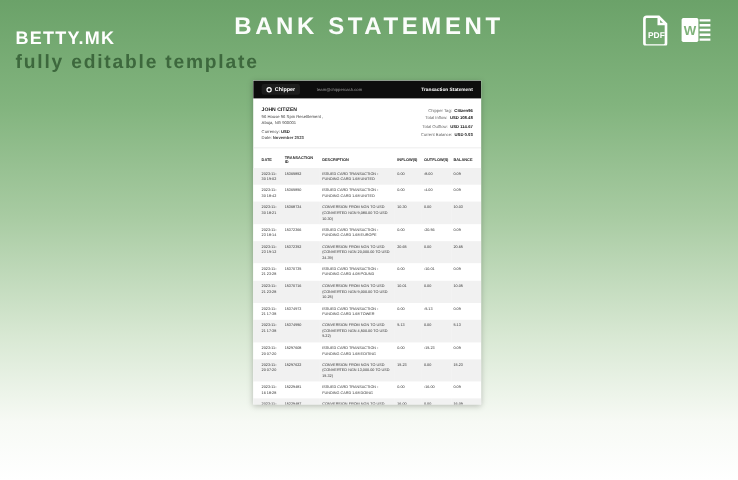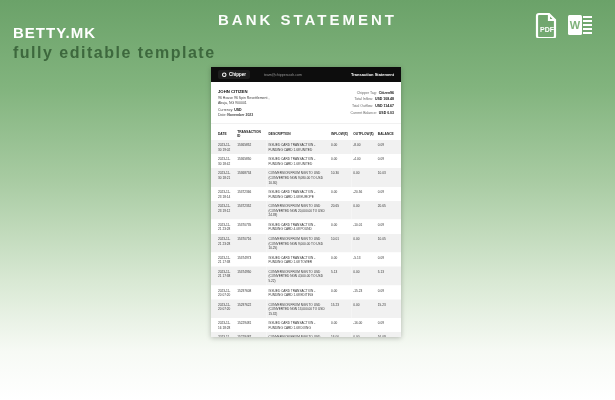--- a/index.html
+++ b/index.html
@@ -14,21 +14,21 @@
   .brand {
     position:absolute; left:13px; top:24px;
     color:#ffffff; font-size:15px; font-weight:bold; letter-spacing:1px;
   }
   .tagline {
     position:absolute; left:13px; top:44px;
     color:#3d683d; font-size:16px; font-weight:bold; letter-spacing:1.5px;
   }
   .page-title {
     position:absolute; left:0; right:0; top:11px;
-    text-align:center; color:#fbfdfb; font-size:15px; font-weight:bold; letter-spacing:3px;
+    text-align:center; color:#fbfdfb; font-size:20px; font-weight:bold; letter-spacing:3px;
   }
   .fmt-icons { position:absolute; right:22px; top:12px; display:flex; gap:8px; }
   .fmt-icons svg { display:block; }
 
   
   .doc-wrap {
     position:absolute; left:211px; top:67px; width:190px; height:270px;
   }
   .doc {
     width:380px; height:540px;

